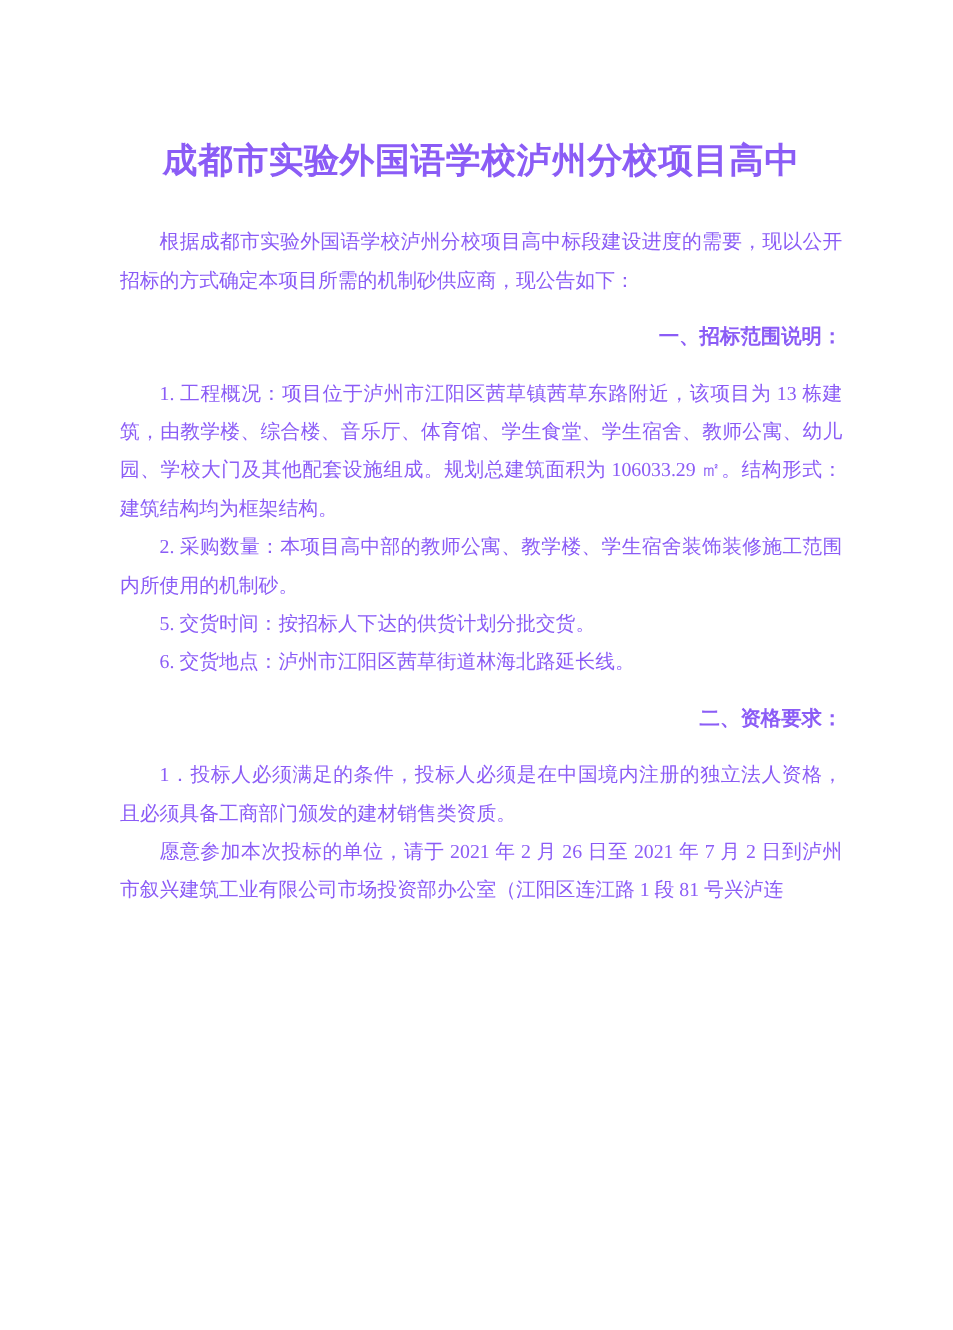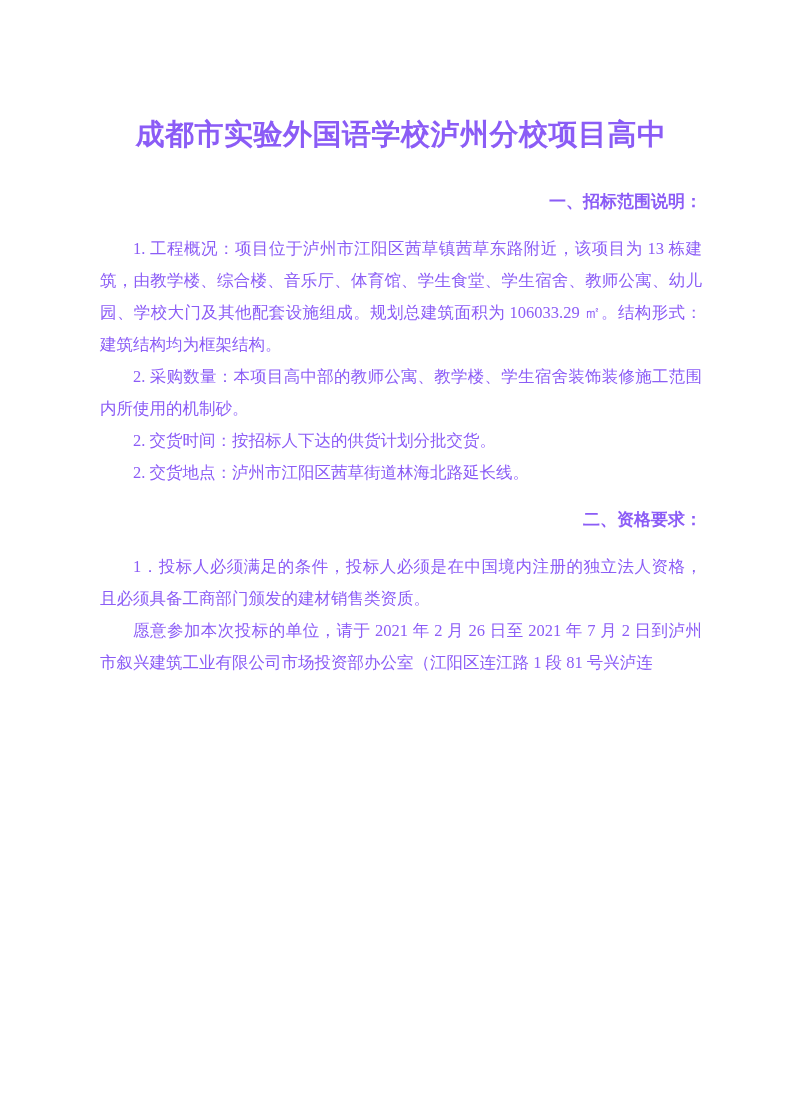--- a/index.html
+++ b/index.html
@@ -52,27 +52,28 @@
 </style>
 </head>
 <body>
 
 <div class="page">
 
   <h1 class="doc-title">
     <span class="title-line">成都市实验外国语学校泸州分校项目高中</span>
   </h1>
 
+  <p class="body-para indent">根据成都市实验外国语学校泸州分校项目高中标段建设进度的需要，现以公开招标的方式确定本项目所需的机制砂供应商，现公告如下：</p>
 
   <h2 class="section-heading">一、招标范围说明：</h2>
 
   <p class="body-para indent">1. 工程概况：项目位于泸州市江阳区茜草镇茜草东路附近，该项目为 13 栋建筑，由教学楼、综合楼、音乐厅、体育馆、学生食堂、学生宿舍、教师公寓、幼儿园、学校大门及其他配套设施组成。规划总建筑面积为 106033.29 ㎡。结构形式：建筑结构均为框架结构。</p>
   <p class="body-para indent">2. 采购数量：本项目高中部的教师公寓、教学楼、学生宿舍装饰装修施工范围内所使用的机制砂。</p>
-  <p class="body-para indent">2. 交货时间：按招标人下达的供货计划分批交货。</p>
-  <p class="body-para indent">2. 交货地点：泸州市江阳区茜草街道林海北路延长线。</p>
+  <p class="body-para indent">5. 交货时间：按招标人下达的供货计划分批交货。</p>
+  <p class="body-para indent">6. 交货地点：泸州市江阳区茜草街道林海北路延长线。</p>
 
   <h2 class="section-heading">二、资格要求：</h2>
 
   <p class="body-para indent">1．投标人必须满足的条件，投标人必须是在中国境内注册的独立法人资格，且必须具备工商部门颁发的建材销售类资质。</p>
 
 
   <p class="body-para indent">愿意参加本次投标的单位，请于 2021 年 2 月 26 日至 2021 年 7 月 2 日到泸州市叙兴建筑工业有限公司市场投资部办公室（江阳区连江路 1 段 81 号兴泸连</p>
 
 </div>
 

